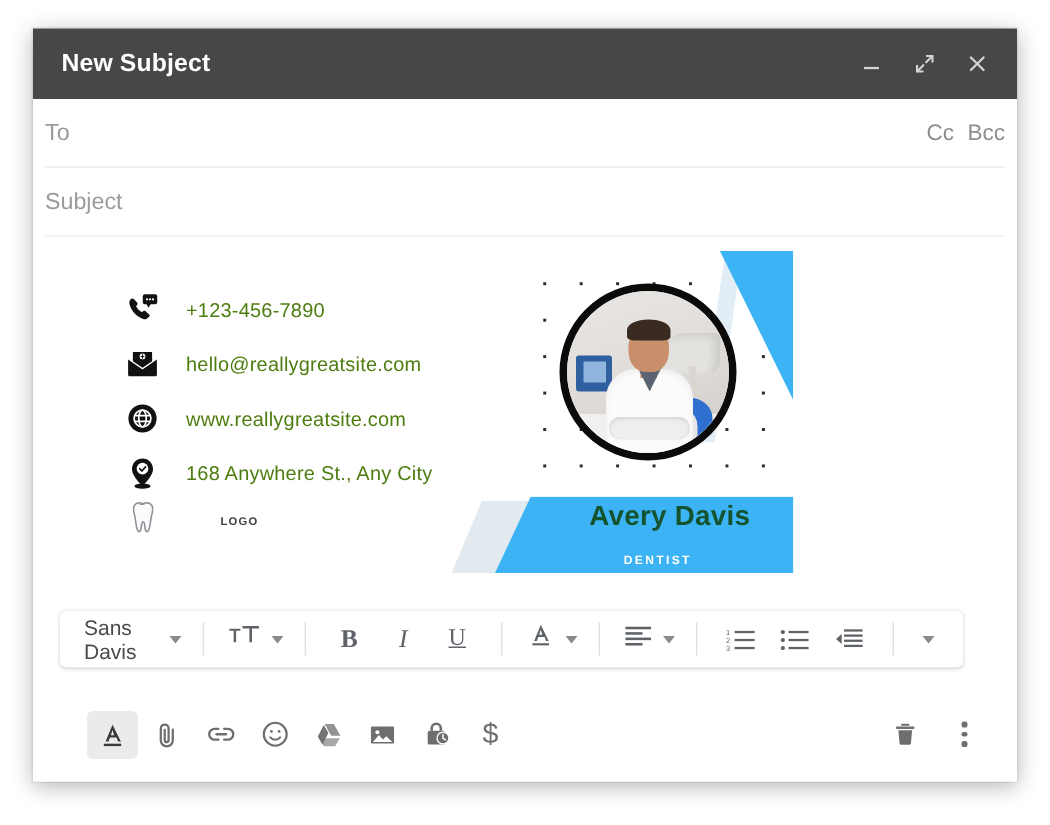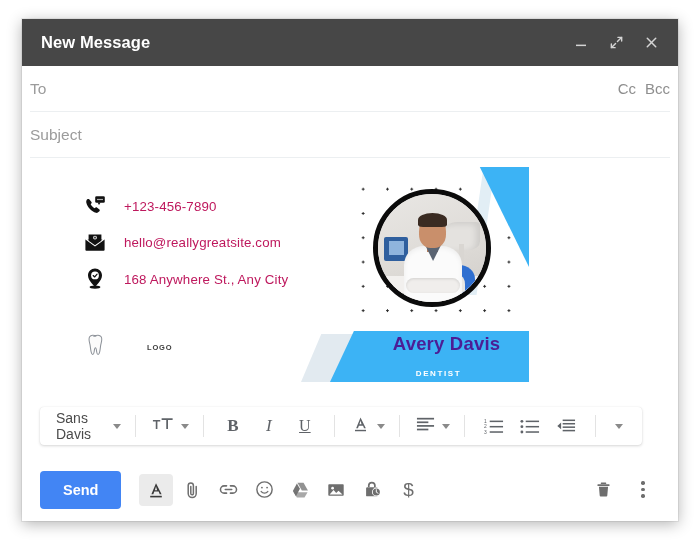--- a/index.html
+++ b/index.html
@@ -100,21 +100,21 @@
   }
   .contact-ico {
     width: 30px; height: 30px;
     display: flex; align-items: center; justify-content: center;
     flex: 0 0 30px;
   }
   .contact-ico svg { display: block; }
   .contact-txt {
     margin-left: 14px;
     font-size: 13.3px;
-    color: #be185d;
+    color: #4d7c0f;
     letter-spacing: 0.15px;
     white-space: nowrap;
   }
 
   
   .logo-wrap {
     position: absolute;
     left: 33px; top: 167px;
     display: flex;
     align-items: center;
@@ -203,21 +203,21 @@
     background: #3cb3f5;
     clip-path: polygon(12% 0, 100% 0, 100% 100%, 0 100%);
     display: flex;
     flex-direction: column;
     align-items: center;
     justify-content: center;
     padding-left: 18px;
     box-sizing: border-box;
   }
   .np-name {
-    color: #4c1d95;
+    color: #14532d;
     font-size: 18.5px;
     font-weight: bold;
     letter-spacing: 0.2px;
     line-height: 1;
     margin-left: 16px;
   }
   .np-role {
     color: #ffffff;
     font-size: 8px;
     font-weight: bold;
@@ -309,21 +309,21 @@
   .kebab { display: flex; flex-direction: column; gap: 3px; align-items: center; }
   .kebab i { width: 3.4px; height: 3.4px; border-radius: 50%; background: #6e6e6e; display: block; }
 </style>
 </head>
 <body>
 
 <div id="root">
   <div class="compose-window">
 
     <div class="titlebar">
-      <div class="titlebar-title">New Message</div>
+      <div class="titlebar-title">New Subject</div>
       <div class="titlebar-controls">
         <div class="tb-btn">
           <svg width="14" height="14" viewBox="0 0 14 14">
               <rect x="2" y="8.6" width="10" height="1.5" fill="#d4d4d4"></rect>
             </svg>
         </div>
         <div class="tb-btn">
           <svg width="15" height="15" viewBox="0 0 16 16" fill="none" stroke="#d4d4d4" stroke-width="1.5" stroke-linecap="round">
             <path d="M9.5 2.5h4v4"></path>
               <path d="M13.3 2.7L9 7"></path>
@@ -377,20 +377,33 @@
                 <path d="M3.4 9.6h19.2v10.2a1 1 0 0 1-1 1H4.4a1 1 0 0 1-1-1z"></path>
                 <path d="M3.4 9.6L13 16.4l9.6-6.8-1.1-1.2L13 14 4.5 8.4z" fill="#fff"></path>
                 <path d="M6.6 4.6h12.8v6.2L13 15.2 6.6 10.8z"></path>
                 <circle cx="13" cy="7.6" r="1.9" fill="#fff"></circle>
                 <path d="M13 6.2v2.8M11.8 7.6h2.4" stroke="#111" stroke-width="0.7"></path>
               </svg>
             </span>
             <span class="contact-txt">hello@reallygreatsite.com</span>
           </div>
 
+          <div class="contact-row">
+            <span class="contact-ico">
+              <svg width="26" height="26" viewBox="0 0 26 26">
+                <circle cx="13" cy="13" r="9.4" fill="#111"></circle>
+                <g stroke="#fff" stroke-width="1.15" fill="none">
+                  <circle cx="13" cy="13" r="5.6"></circle>
+                  <ellipse cx="13" cy="13" rx="2.5" ry="5.6"></ellipse>
+                  <path d="M7.6 11.1h10.8M7.6 14.9h10.8"></path>
+                </g>
+              </svg>
+            </span>
+            <span class="contact-txt">www.reallygreatsite.com</span>
+          </div>
 
           <div class="contact-row">
             <span class="contact-ico">
               <svg width="26" height="26" viewBox="0 0 26 26" fill="#111">
                 <ellipse cx="13" cy="21.1" rx="5.4" ry="1.7"></ellipse>
                 <path d="M13 2.6c-3.9 0-7 3.1-7 7 0 5.1 7 11.2 7 11.2s7-6.1 7-11.2c0-3.9-3.1-7-7-7z"></path>
                 <circle cx="13" cy="9.4" r="3.9" fill="#fff"></circle>
                 <path d="M11.2 9.5l1.4 1.5 2.5-2.8" stroke="#111" stroke-width="1.15" fill="none" stroke-linecap="round" stroke-linejoin="round"></path>
               </svg>
             </span>
@@ -538,21 +551,20 @@
       <div class="gap-sm"></div>
 
       <div class="sep"></div>
 
       <div class="fmt-btn">
         <span class="caret" style="margin-left:0;"></span>
       </div>
     </div>
 
     <div class="action-bar">
-      <button class="send-btn">Send</button>
 
       <div class="act-icons">
         <div class="act-btn active">
           <svg width="20" height="20" viewBox="0 0 20 20" fill="#3a3a3a">
             <path d="M10 3.2L5.4 14.3h1.9l1-2.7h4.4l1 2.7h1.9L10 3.2zm-1.1 7L10 6.6l1.1 3.6z"></path>
             <rect x="4.2" y="15.8" width="11.6" height="1.6"></rect>
           </svg>
         </div>
         <div class="act-btn">
           <svg width="20" height="20" viewBox="0 0 20 20" fill="none" stroke="#6e6e6e" stroke-width="1.5" stroke-linecap="round">

